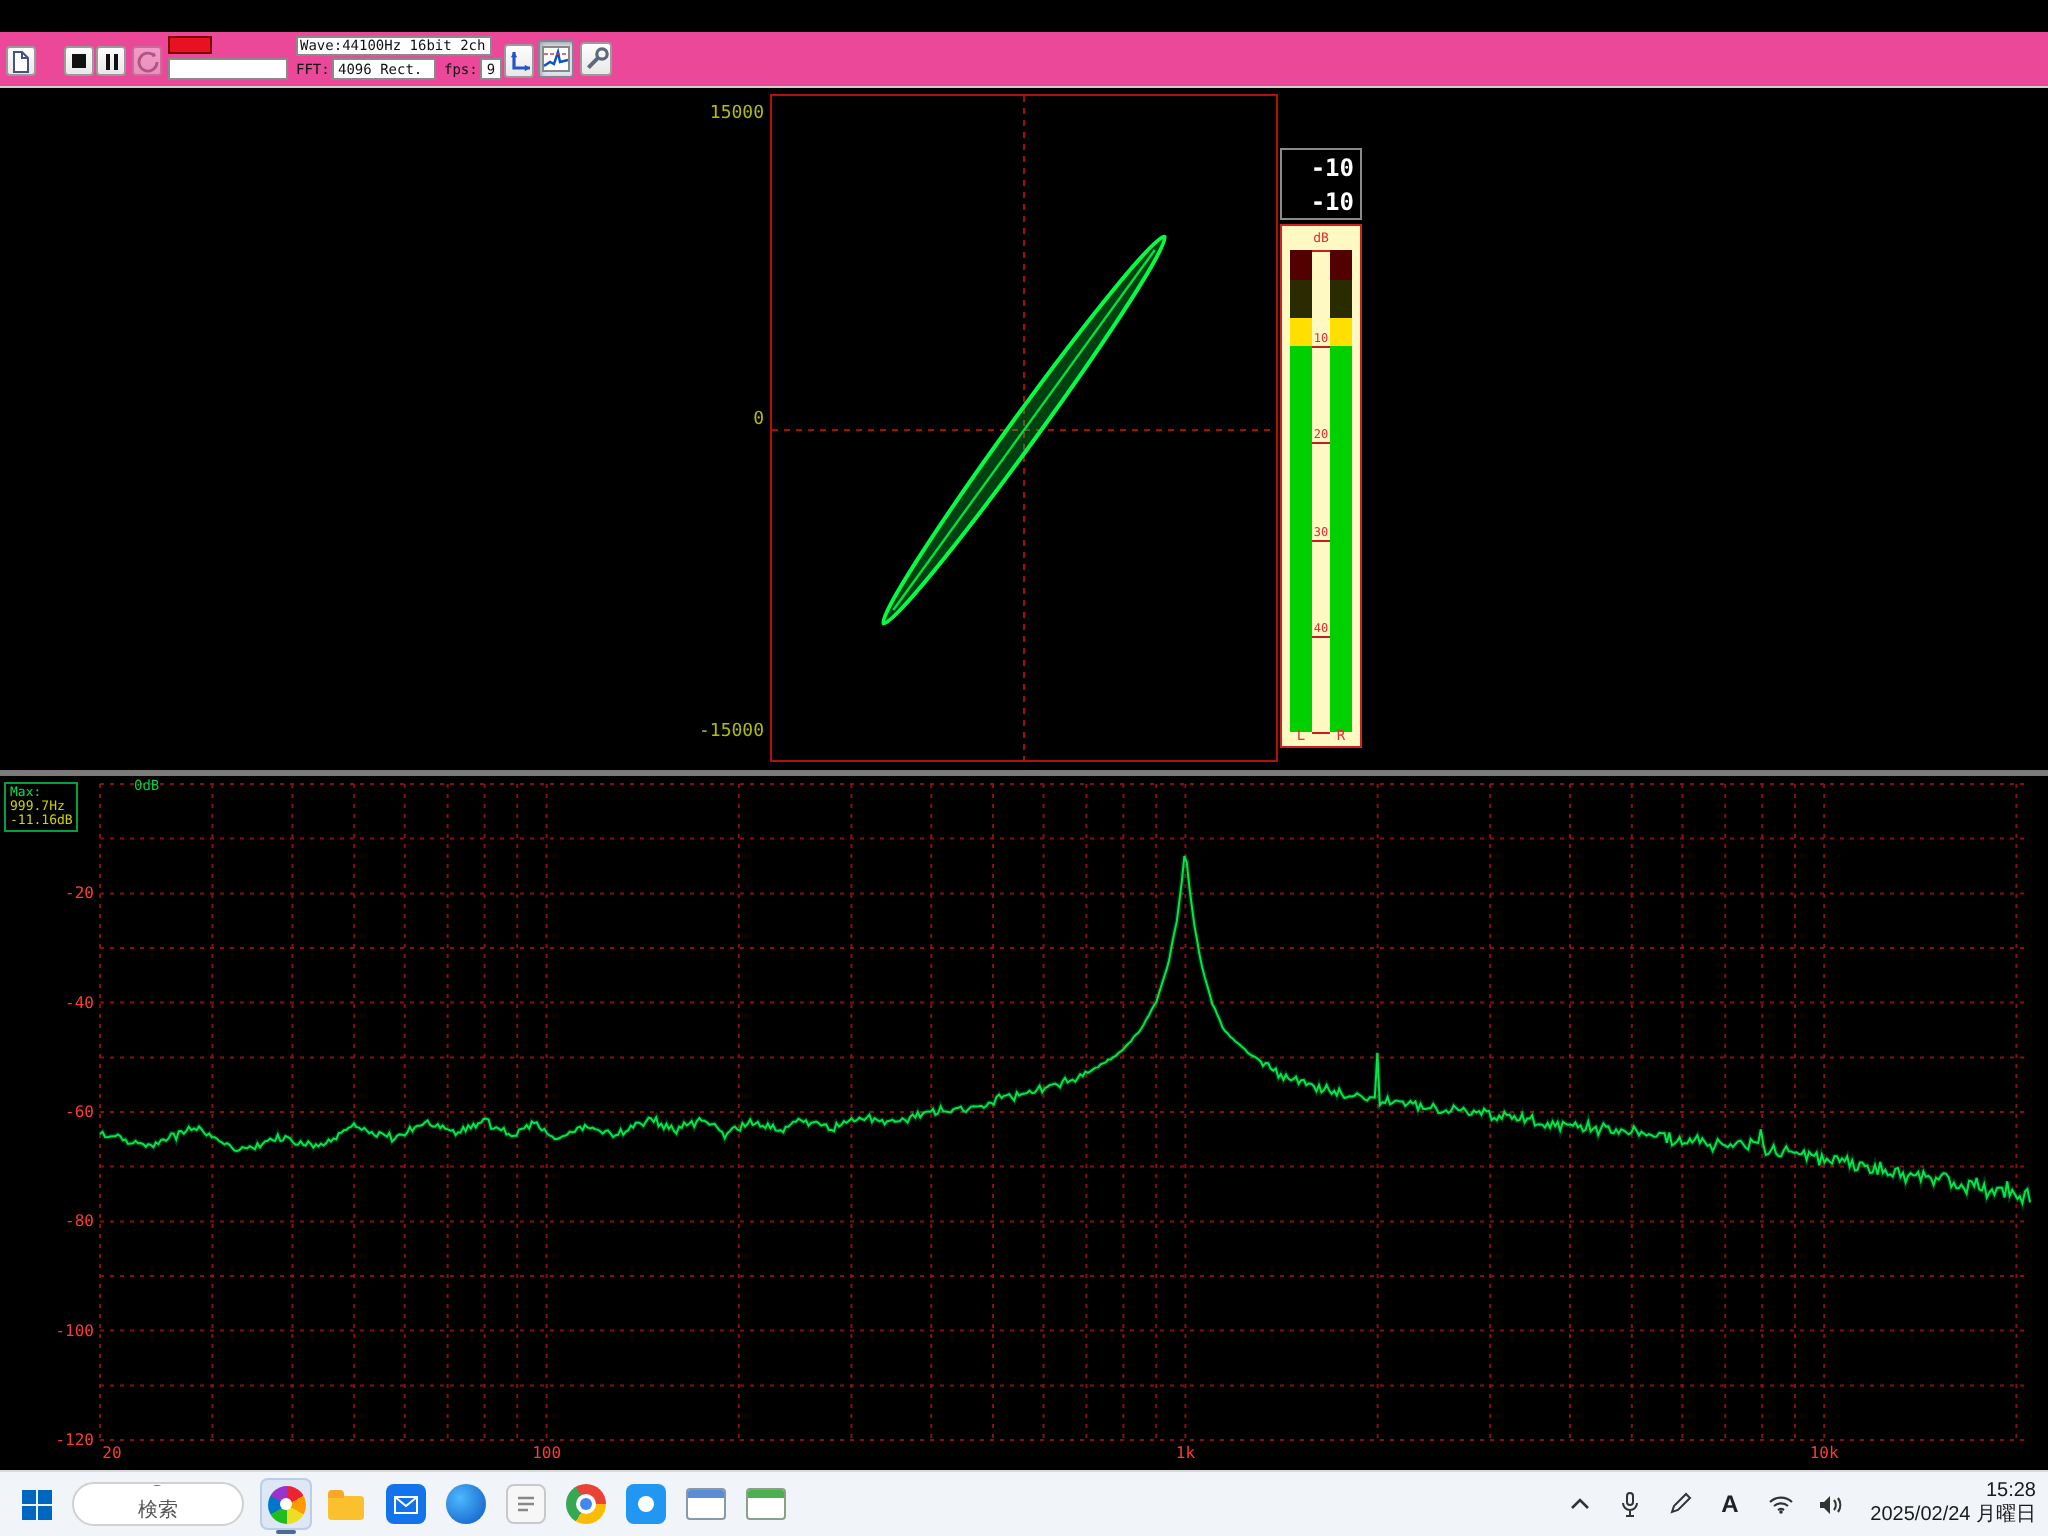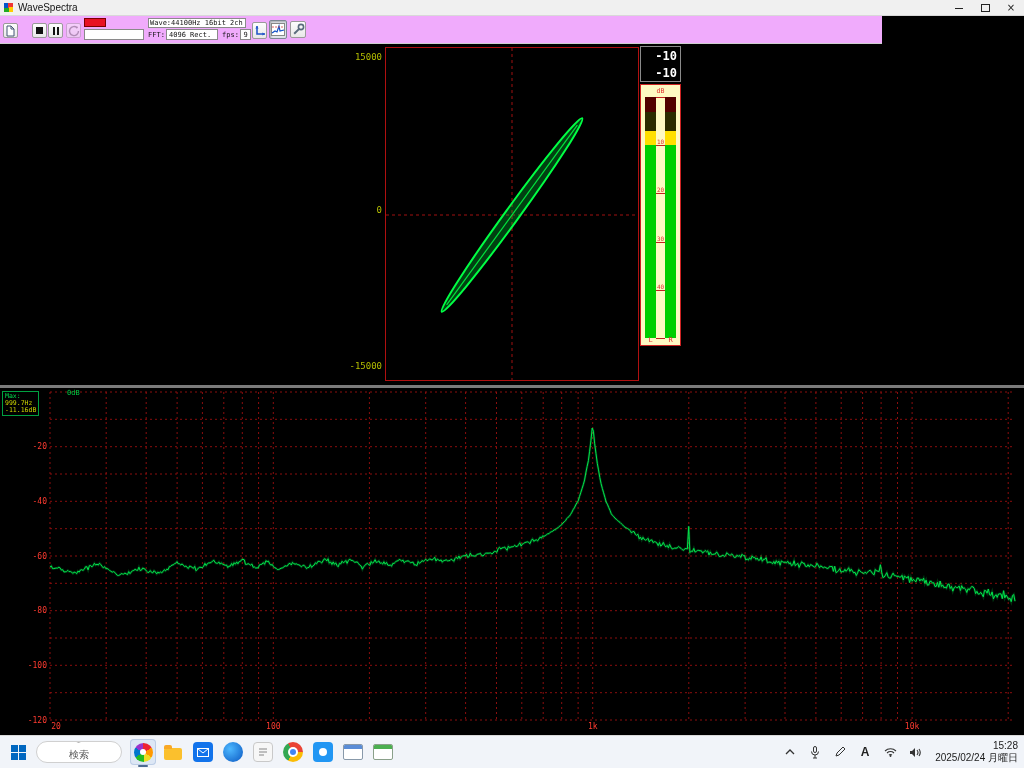--- a/index.html
+++ b/index.html
@@ -10,41 +10,41 @@
             border-bottom:1px solid #d8d8d8;display:flex;align-items:center;box-sizing:border-box;}
   #app-icon{width:9px;height:9px;margin:0 5px 0 4px;
             background:conic-gradient(#e33 0 90deg,#fc0 0 180deg,#2a2 0 270deg,#05c 0 360deg);}
   #win-title{font-size:10px;color:#111;}
   #win-controls{margin-left:auto;display:flex;height:100%;}
   .win-btn{width:26px;height:16px;display:flex;align-items:center;justify-content:center;cursor:default;}
   .glyph-min{width:8px;height:1px;background:#222;}
   .glyph-max{width:7px;height:6px;border:1px solid #222;}
   .glyph-close{font-size:10px;color:#222;line-height:10px;font-family:"DejaVu Sans",sans-serif;}
   
-  #toolbar{position:absolute;left:0;top:16px;width:882px;height:28px;background:#f0abfc;
+  #toolbar{position:absolute;left:0;top:16px;width:1024px;height:28px;background:#ec4899;
            border-bottom:1px solid #cfcfcf;box-sizing:border-box;}
   .tbtn{position:absolute;background:linear-gradient(#fdfdfd,#e8e8e8);border:1px solid #9a9a9a;
         border-radius:2px;display:flex;align-items:center;justify-content:center;box-sizing:border-box;}
   .stop-glyph{width:7px;height:7px;background:#111;}
   .pause-glyph{display:flex;gap:2px;}
   .pause-glyph i{display:block;width:2px;height:8px;background:#111;}
   .field{position:absolute;background:#fff;border:1px solid #8a8a8a;box-sizing:border-box;
          font-family:"DejaVu Sans Mono",monospace;color:#111;display:flex;align-items:center;}
   .tlabel{position:absolute;font-size:7px;color:#111;font-family:"DejaVu Sans Mono",monospace;}
   #over-indicator{position:absolute;left:84px;top:2px;width:22px;height:9px;background:#e81123;border:1px solid #7a0000;box-sizing:border-box;}
   
   #panel-top{position:absolute;left:0;top:44px;width:1024px;height:341px;background:#000;}
   #splitter{position:absolute;left:0;top:385px;width:1024px;height:3px;background:#7b7b7b;}
   #panel-bottom{position:absolute;left:0;top:388px;width:1024px;height:347px;background:#000;}
   
   #scope-box{position:absolute;left:385px;top:3px;width:252px;height:332px;border:1px solid #b01010;box-sizing:content-box;}
   .scope-label{position:absolute;left:338px;width:44px;text-align:right;
                font:9px "DejaVu Sans Mono",monospace;color:#b4be00;}
   
-  #vu{position:absolute;left:640px;top:2px;width:41px;}
+  #vu{position:absolute;left:640px;top:30px;width:41px;}
   #vu-peaks{background:#000;border:1px solid #8a8a8a;box-sizing:border-box;width:41px;height:36px;
             display:flex;flex-direction:column;justify-content:space-around;}
   #vu-peaks div{font:bold 12px "DejaVu Sans Mono",monospace;color:#fff;text-align:right;padding-right:3px;line-height:14px;}
   #vu-body{position:relative;margin-top:2px;width:41px;height:262px;background:#fef9c3;
            border:1px solid #cc2222;box-sizing:border-box;}
   .vu-bar{position:absolute;top:12px;width:11px;height:241px;display:flex;flex-direction:column;}
   #vu-db{position:absolute;top:2px;left:0;width:39px;text-align:center;font:6.5px "DejaVu Sans Mono",monospace;color:#e03030;}
   .vu-tick{position:absolute;left:15px;width:9px;height:1px;background:#c22020;}
   .vu-ticklabel{position:absolute;left:13px;width:13px;text-align:center;font:6px "DejaVu Sans Mono",monospace;color:#e03030;}
   .vu-ch{position:absolute;bottom:1px;width:11px;text-align:center;font:7px "DejaVu Sans Mono",monospace;color:#e03030;}
@@ -91,35 +91,20 @@
   #tray{margin-left:auto;display:flex;align-items:center;gap:9px;padding-right:6px;}
   .tray-ico{display:flex;align-items:center;justify-content:center;width:16px;height:20px;}
   #ime-mode{font-size:12px;color:#222;font-weight:bold;width:16px;text-align:center;}
   #clock{text-align:right;font-size:10px;color:#1a1a1a;line-height:12px;min-width:86px;}
 </style>
 </head>
 <body>
 
 <div id="screen">
 
-  <div id="titlebar">
-    <div id="app-icon"></div>
-    <span id="win-title">WaveSpectra</span>
-    <div id="win-controls">
-      <div class="win-btn">
-          <span class="glyph-min"></span>
-        </div>
-      <div class="win-btn">
-          <span class="glyph-max"></span>
-        </div>
-      <div class="win-btn">
-          <span class="glyph-close">×</span>
-        </div>
-    </div>
-  </div>
 
   <div id="toolbar">
     <div class="tbtn" style="left:3px;top:7px;width:15px;height:15px;">
       <svg width="11" height="12">
         <path d="M2 1h4l3 3v7H2z" fill="#fff" stroke="#445577" stroke-width="1"></path>
         <path d="M6 1v3h3" fill="none" stroke="#445577" stroke-width="1"></path>
       </svg>
     </div>
     <div class="tbtn" style="left:32px;top:7px;width:15px;height:15px;">
       <span class="stop-glyph"></span>

